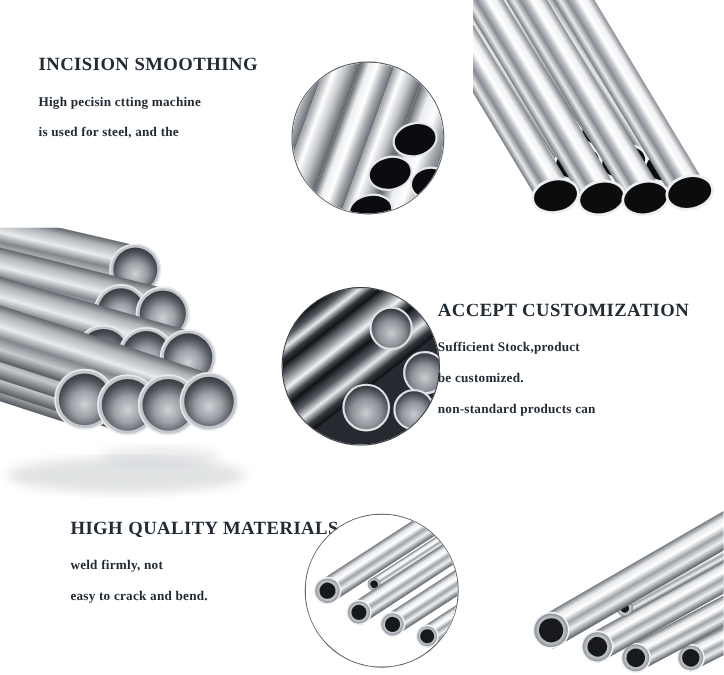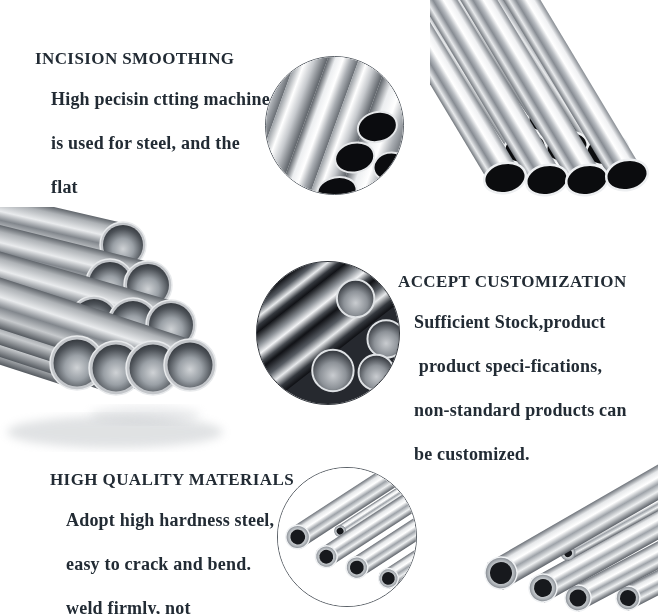--- a/index.html
+++ b/index.html
@@ -6,26 +6,26 @@
   .canvas{
     position:relative;width:658px;height:614px;background:#ffffff;
     font-family:Liberation Serif, serif;overflow:hidden;
   }
   .feature{position:absolute;color:#222b34;}
   .feature .title{
     font-size:17px;font-weight:700;letter-spacing:0.4px;
     margin:0 0 9px 0;white-space:pre;
   }
   .feature .line{
-    font-size:18px;font-weight:700;line-height:28px;
-    letter-spacing:0.2px;margin:16px;white-space:pre;
+    font-size:12px;font-weight:700;line-height:28px;
+    letter-spacing:0.2px;margin:0;white-space:pre;
   }
   .f1{left:35px;top:49px;width:270px;}
   .f2{left:398px;top:272px;width:240px;}
-  .f3{left:50px;top:470px;width:250px;}
+  .f3{left:64px;top:470px;width:250px;}
 
   .circle-img{position:absolute;border-radius:50%;overflow:hidden;box-sizing:border-box;}
   .c1{left:265px;top:56px;width:139px;height:139px;border:1.5px solid #595f66;}
   .c2{left:256px;top:261px;width:144px;height:144px;border:1px solid #33373d;}
   .c3{left:277px;top:467px;width:140px;height:140px;border:1.5px solid #595f66;}
   .circle-img svg{display:block;width:100%;height:100%;}
 
   .photo{position:absolute;}
   .p1{left:430px;top:0;width:228px;height:232px;}
   .p2{left:0;top:207px;width:236px;height:250px;}
@@ -33,21 +33,20 @@
 </style>
 </head>
 <body>
 
 <div class="canvas">
 
   <div class="feature f1">
     <div class="title">INCISION SMOOTHING</div>
     <div class="line">High pecisin ctting machine</div>
     <div class="line">is used for steel, and the</div>
-    <div class="line">flat</div>
   </div>
 
   <div class="circle-img c1">
     <svg viewBox="0 0 139 139" role="img" aria-label="pipe-cut-ends-closeup">
       <defs>
         <linearGradient id="chrX" x1="0" y1="0" x2="1" y2="0">
           <stop offset="0" stop-color="#5d6268"></stop>
             <stop offset="0.25" stop-color="#eceef0"></stop>
           <stop offset="0.5" stop-color="#ffffff"></stop>
             <stop offset="0.75" stop-color="#a9adb2"></stop>
@@ -313,30 +312,28 @@
         </g>
       <g transform="translate(121,112)">
           <circle r="18" fill="url(#end2)" stroke="#dfe2e5" stroke-width="2"></circle>
         </g>
     </svg>
   </div>
 
   <div class="feature f2">
     <div class="title">ACCEPT CUSTOMIZATION</div>
     <div class="line">Sufficient Stock,product</div>
-    <div class="line"> product speci-fications,</div>
+    <div class="line">be customized.</div>
     <div class="line">non-standard products can</div>
-    <div class="line">be customized.</div>
   </div>
 
   <div class="feature f3">
     <div class="title">HIGH QUALITY MATERIALS</div>
-    <div class="line">Adopt high hardness steel,</div>
+    <div class="line">weld firmly, not</div>
     <div class="line">easy to crack and bend.</div>
-    <div class="line">weld firmly, not</div>
   </div>
 
   <div class="circle-img c3">
     <svg viewBox="0 0 140 140" role="img" aria-label="thin-steel-tubes-closeup">
       <defs>
         <linearGradient id="tubB" x1="0" y1="0" x2="0" y2="1">
           <stop offset="0" stop-color="#6e737a"></stop>
             <stop offset="0.18" stop-color="#e6e8ea"></stop>
           <stop offset="0.36" stop-color="#ffffff"></stop>
             <stop offset="0.55" stop-color="#9ea3a9"></stop>

